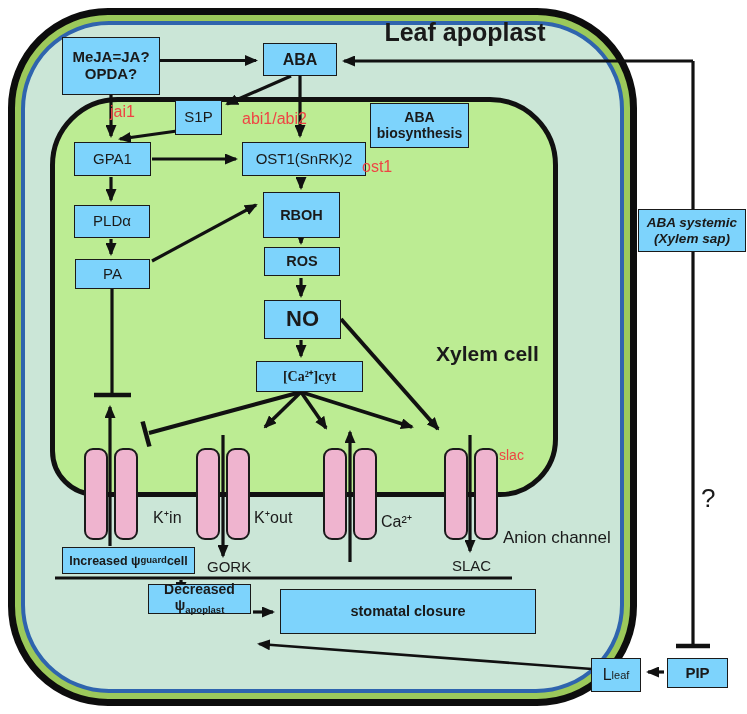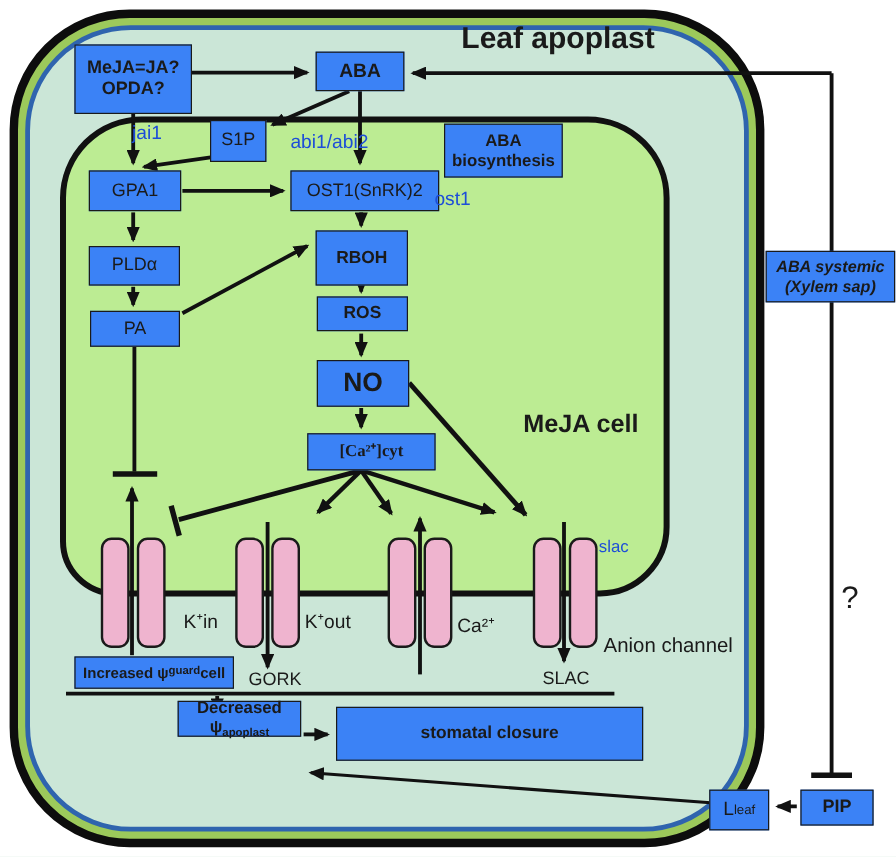--- a/index.html
+++ b/index.html
@@ -11,26 +11,26 @@
   
   #leaf-outer{left:8px;top:8px;width:629px;height:698px;border:7px solid #0d0d0d;
     border-radius:100px;background:#9cc95b;box-sizing:border-box;z-index:0;}
   #leaf-blue{left:21px;top:21px;width:603px;height:672px;border:4px solid #2f64ae;
     border-radius:88px;background:#cbe6d7;box-sizing:border-box;z-index:1;}
   #guard-cell{left:50px;top:97px;width:508px;height:400px;border:5px solid #111;
     border-radius:68px 68px 58px 46px;background:#bcec93;box-sizing:border-box;z-index:2;}
   
   #wires{left:0;top:0;width:747px;height:714px;z-index:5;}
   
-  .box{position:absolute;background:#3b82f6;border:1.7px solid #1a1a1a;box-sizing:border-box;
+  .box{position:absolute;background:#7dd3fc;border:1.7px solid #1a1a1a;box-sizing:border-box;
     display:flex;flex-direction:column;align-items:center;justify-content:center;
     text-align:left;z-index:10;line-height:1.12;font-size:15px;}
   .b{font-weight:bold;}
   .lbl{position:absolute;z-index:10;white-space:nowrap;}
-  .red{color:#1d4ed8;}
+  .red{color:#ef4444;}
   sub.ss{font-size:9.5px;vertical-align:-3px;font-weight:bold;}
   sub.ls{font-size:11px;vertical-align:-4px;font-weight:normal;}
   
   .ch{position:absolute;top:448px;display:flex;gap:6px;z-index:8;}
   .ch .sub{width:24px;height:92px;background:#efb4cf;border:2.2px solid #1a1a1a;
     border-radius:9px;box-sizing:border-box;}
 </style>
 </head>
 <body>
 
@@ -99,21 +99,21 @@
 <div class="ch" style="left:323px;">
   <div class="sub"></div>
   <div class="sub"></div>
 </div>
 <div class="ch" style="left:444px;">
   <div class="sub"></div>
   <div class="sub"></div>
 </div>
 
 <div class="lbl b" style="left:380px;top:18px;width:170px;text-align:center;font-size:25px;">Leaf apoplast</div>
-<div class="lbl b" style="left:436px;top:342px;font-size:21px;">MeJA cell</div>
+<div class="lbl b" style="left:436px;top:342px;font-size:21px;">Xylem cell</div>
 
 <div class="box b" style="left:62px;top:37px;width:98px;height:58px;font-size:15px;">
   <span>MeJA=JA?</span>
   <span>OPDA?</span>
 </div>
 <div class="box b" style="left:263px;top:43px;width:74px;height:33px;font-size:16px;">ABA</div>
 <div class="box" style="left:175px;top:100px;width:47px;height:35px;">S1P</div>
 <div class="box b" style="left:370px;top:103px;width:99px;height:45px;font-size:14px;">
   <span>ABA</span>
   <span>biosynthesis</span>

